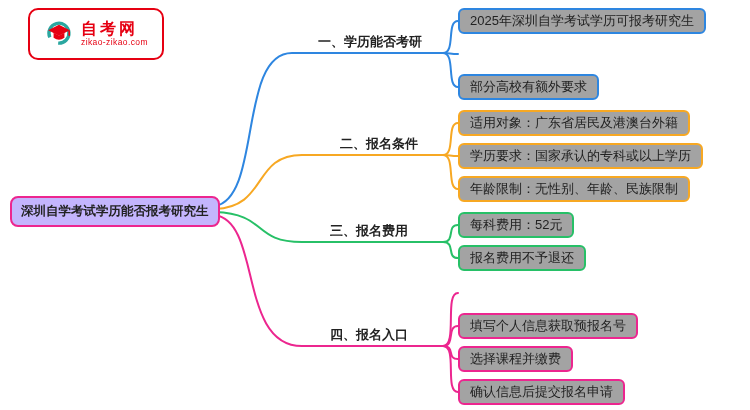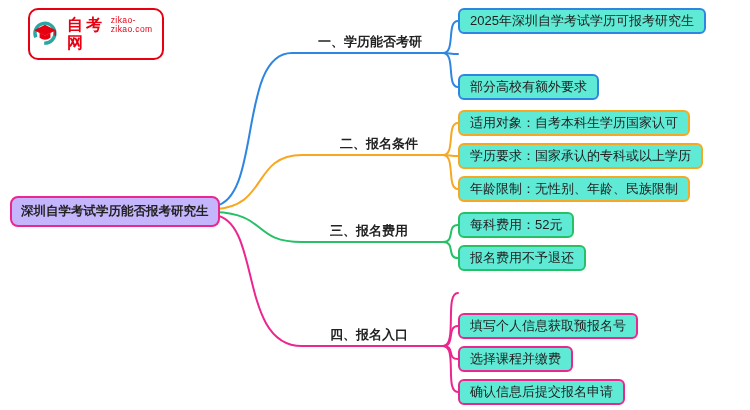--- a/index.html
+++ b/index.html
@@ -9,36 +9,36 @@
   }
   svg.links{position:absolute;left:0;top:0;width:750px;height:410px;}
   svg.links path{fill:none;stroke-width:2;stroke-linecap:round;}
   .s1{stroke:#2e86e0}.s2{stroke:#f7a823}.s3{stroke:#27c067}.s4{stroke:#ec268f}
 
   .logo-box{
     position:absolute;left:28px;top:8px;width:136px;height:52px;
     border:2px solid #e60012;border-radius:10px;background:#fff;
     display:flex;align-items:center;justify-content:center;gap:7px;box-sizing:border-box;
   }
-  .logo-text{display:flex;flex-direction:row;line-height:1.15;}
+  .logo-text{display:flex;flex-direction:column;line-height:1.15;}
   .logo-title{color:#e60012;font-weight:bold;font-size:16px;letter-spacing:3px;}
   .logo-sub{color:#e60012;font-size:8.5px;letter-spacing:.4px;}
 
   .root-node{
     position:absolute;left:10px;top:196px;background:#c4b5fd;
     border:2px solid #ec268f;border-radius:8px;padding:5px 9px;
     font-size:12.5px;font-weight:600;color:#222;white-space:nowrap;
   }
 
   .branch-label{
     position:absolute;font-size:13px;font-weight:bold;color:#222;white-space:nowrap;text-align:right;
   }
 
   .leaf{
-    position:absolute;left:458px;background:#5eead4;border:2px solid;border-radius:6px;
+    position:absolute;left:458px;background:#a3a3a3;border:2px solid;border-radius:6px;
     padding:3px 10px;font-size:13px;line-height:16px;color:#222;white-space:nowrap;
     box-sizing:border-box;height:26px;
   }
   .b1{border-color:#2e86e0}.b2{border-color:#f7a823}.b3{border-color:#27c067}.b4{border-color:#ec268f}
 </style>
 </head>
 <body>
 
 <div class="stage">
 
@@ -84,21 +84,21 @@
   <div class="root-node">深圳自学考试学历能否报考研究生</div>
 
   <div class="branch-label" style="left:318px;top:33px">一、学历能否考研</div>
   <div class="branch-label" style="left:340px;top:135px">二、报名条件</div>
   <div class="branch-label" style="left:330px;top:222px">三、报名费用</div>
   <div class="branch-label" style="left:330px;top:326px">四、报名入口</div>
 
   <div class="leaf b1" style="top:8px">2025年深圳自学考试学历可报考研究生</div>
   <div class="leaf b1" style="top:74px">部分高校有额外要求</div>
 
-  <div class="leaf b2" style="top:110px">适用对象：自考本科生学历国家认可</div>
+  <div class="leaf b2" style="top:110px">适用对象：广东省居民及港澳台外籍</div>
   <div class="leaf b2" style="top:143px">学历要求：国家承认的专科或以上学历</div>
   <div class="leaf b2" style="top:176px">年龄限制：无性别、年龄、民族限制</div>
 
   <div class="leaf b3" style="top:212px">每科费用：52元</div>
   <div class="leaf b3" style="top:245px">报名费用不予退还</div>
 
   <div class="leaf b4" style="top:313px">填写个人信息获取预报名号</div>
   <div class="leaf b4" style="top:346px">选择课程并缴费</div>
   <div class="leaf b4" style="top:379px">确认信息后提交报名申请</div>
 

